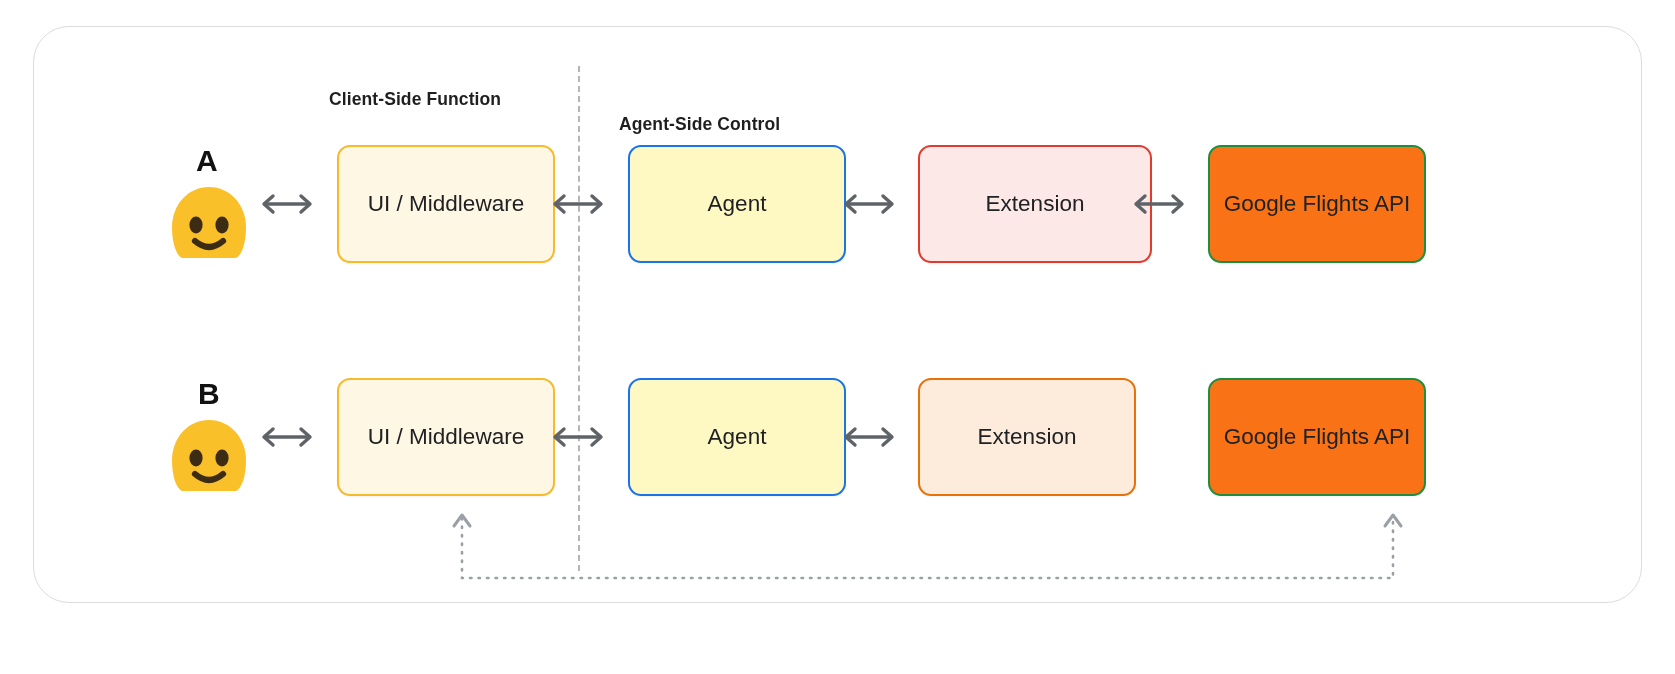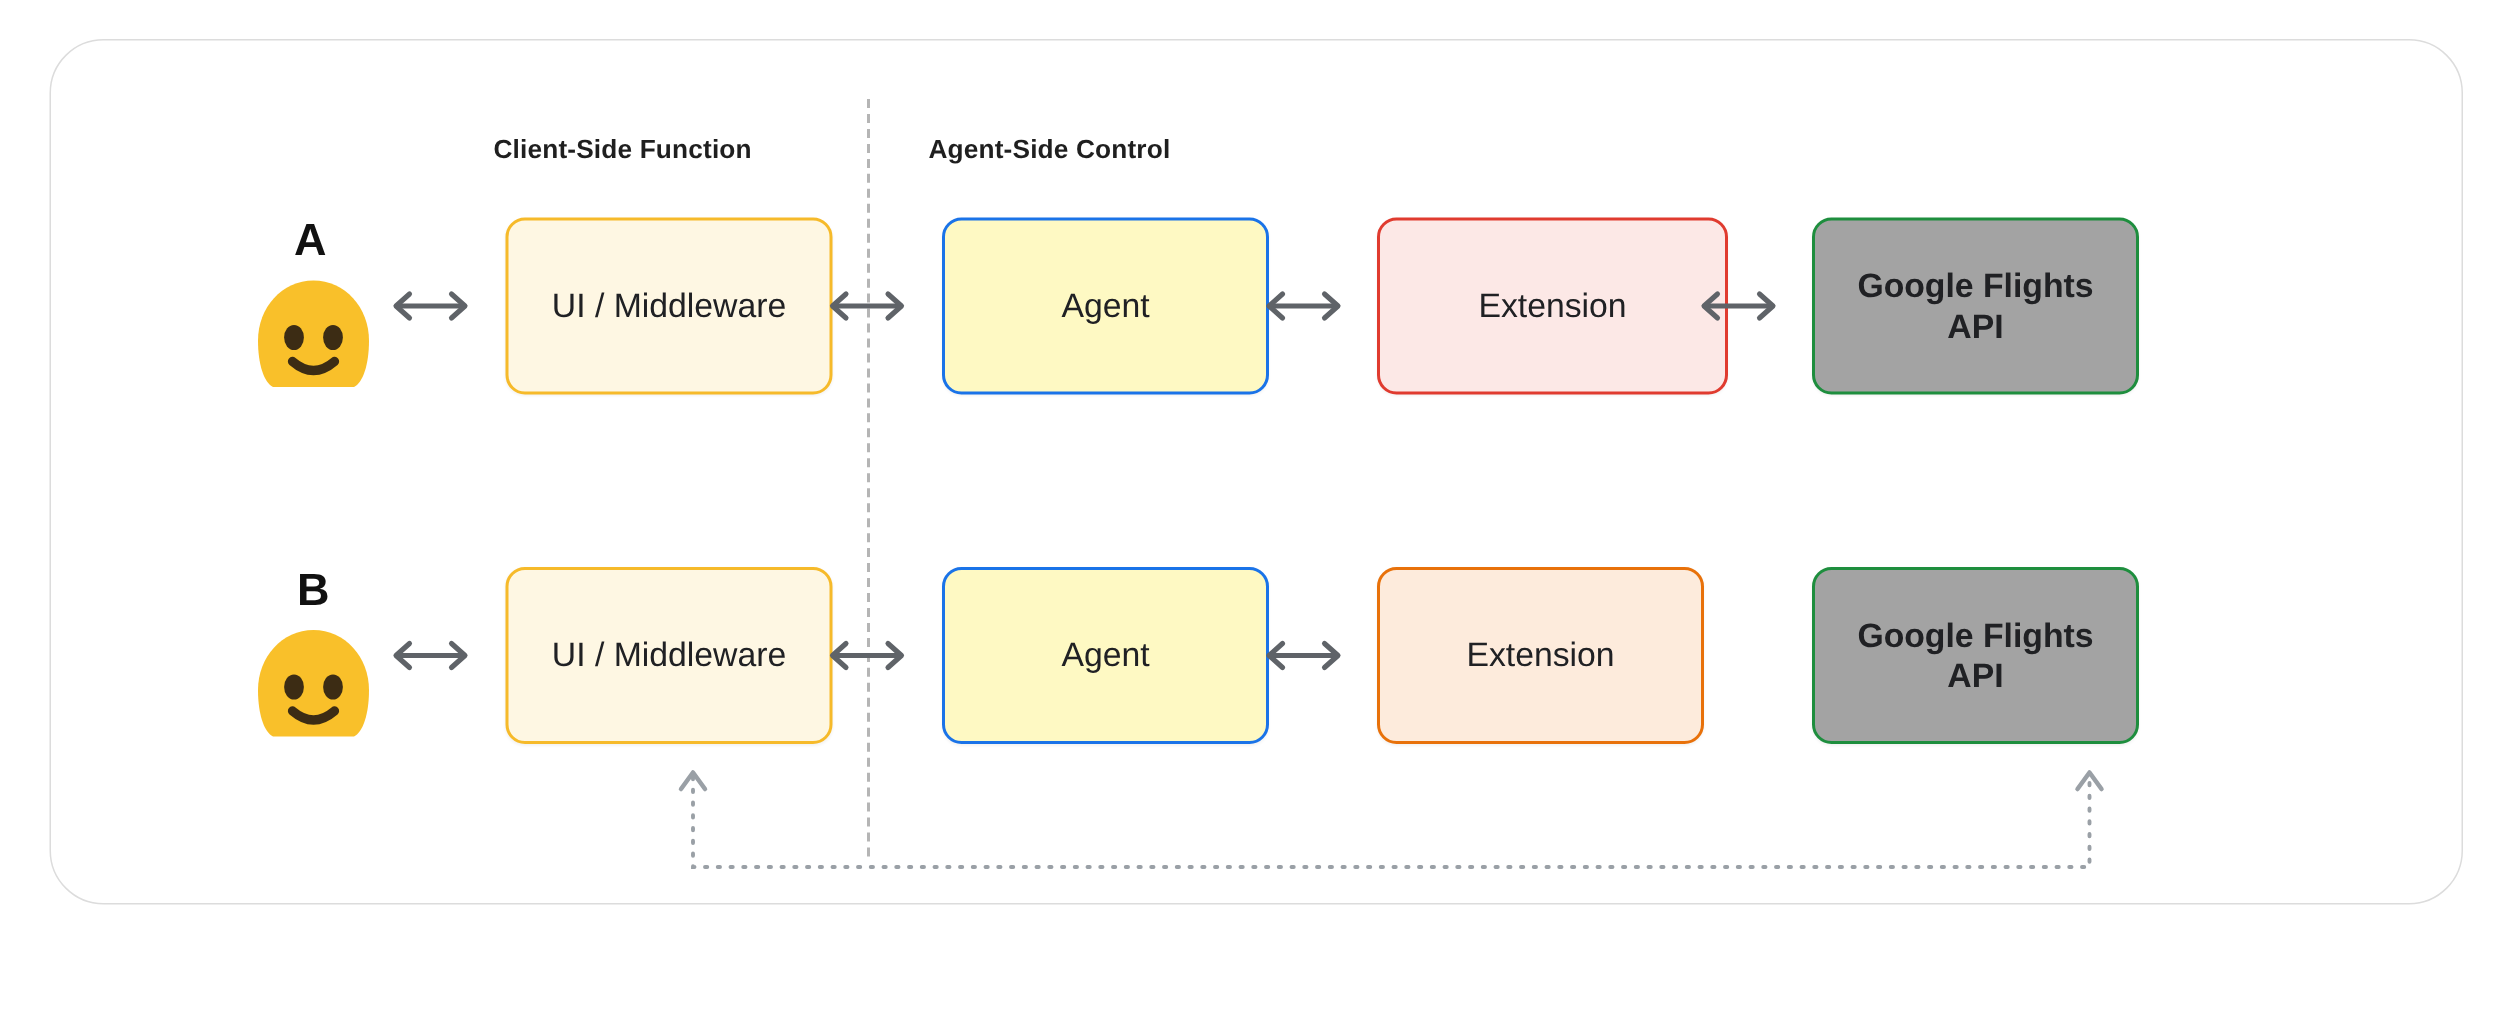--- a/index.html
+++ b/index.html
@@ -45,21 +45,21 @@
   .section-label {
     position: absolute;
     top: 89px;
     font-size: 17.5px;
     font-weight: 600;
     color: #1f1f1f;
     letter-spacing: 0.1px;
     white-space: nowrap;
   }
   .section-label.client { left: 329px; }
-  .section-label.agent  { left: 619px; }
+  .section-label.agent  { left: 619px; margin-top: 25px; }
 
   
   .row-letter {
     position: absolute;
     font-size: 30px;
     font-weight: 700;
     color: #111111;
     letter-spacing: 0.5px;
   }
   .row-letter.a { left: 196px; top: 144px; }
@@ -89,21 +89,21 @@
     line-height: 1.22;
     padding: 6px 10px;
     box-shadow: 0 1px 2px rgba(0,0,0,0.05);
     margin-left: 12px;
   }
 
   .node-box.ui       { background: #fef7e3; border-color: #f6ba2a; }
   .node-box.agent    { background: #fef9c3; border-color: #1a73e8; }
   .node-box.extension{ background: #fce8e6; border-color: #e03b2f; }
   .node-box.function { background: #fdebdc; border-color: #e8710a; }
-  .node-box.api      { background: #a3a3a3; border-color: #1e8e3e; font-weight: bold; }
+  .node-box.api      { background: #f97316; border-color: #1e8e3e; }
 
   
   .box-ui-a        { left: 325px;  top: 145px; width: 218px; height: 118px; }
   .box-agent-a     { left: 616px;  top: 145px; width: 218px; height: 118px; }
   .box-extension-a { left: 906px;  top: 145px; width: 234px; height: 118px; }
   .box-api-a       { left: 1196px; top: 145px; width: 218px; height: 118px; }
 
   
   .box-ui-b        { left: 325px;  top: 378px; width: 218px; height: 118px; }
   .box-agent-b     { left: 616px;  top: 378px; width: 218px; height: 118px; }

